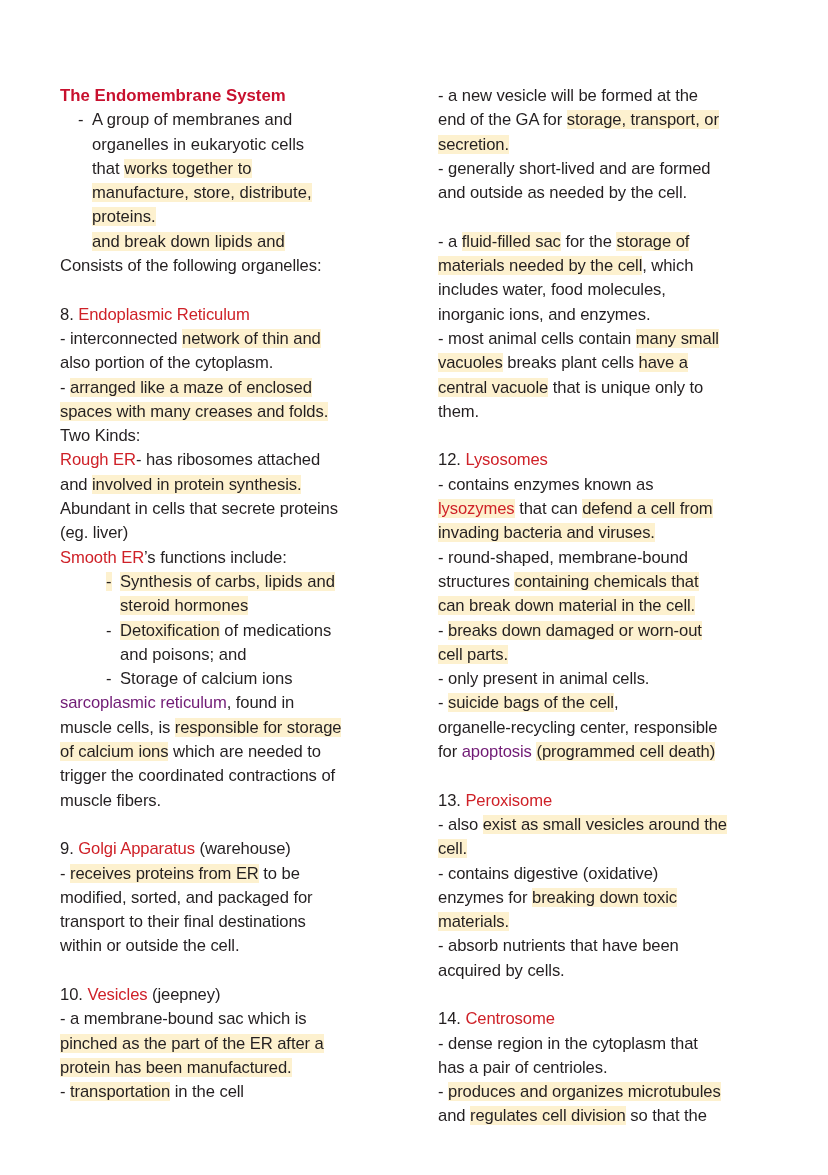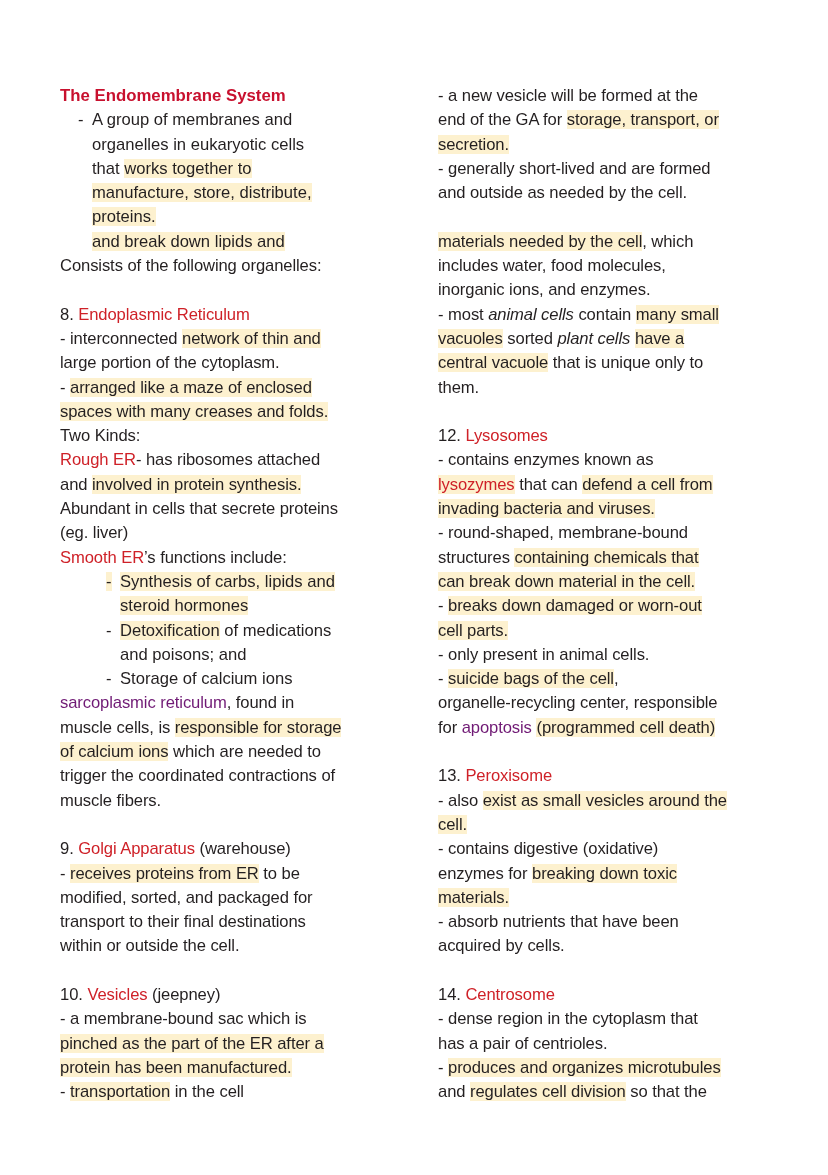--- a/index.html
+++ b/index.html
@@ -71,21 +71,20 @@
   .hl {
     background-color: #fdf1cf;
     border-radius: 0;
     box-decoration-break: clone;
     -webkit-box-decoration-break: clone;
   }
   .red {
     color: #cf2128;
   }
   .it {
-    font-style: italic;
   }
   .redit {
     color: #701a75;
   }
 </style>
 </head>
 <body>
 
 <div id="page">
   <div id="columns">
@@ -118,21 +117,21 @@
         <span class="dash"></span>
         <span class="btext"><span class="hl">and break down lipids and</span></span>
       </div>
 
       <div class="para">Consists of the following organelles:</div>
 
       <div class="blankline"></div>
 
       <div class="para"><span>8.</span> <span class="red">Endoplasmic Reticulum</span></div>
       <div class="para"><span>- interconnected </span><span class="hl">network of thin and</span></div>
-      <div class="para">large portion of the cytoplasm.</div>
+      <div class="para">also portion of the cytoplasm.</div>
       <div class="para"><span>- </span><span class="hl">arranged like a maze of enclosed</span></div>
       <div class="para"><span class="hl">spaces with many creases and folds.</span></div>
       <div class="para">Two Kinds:</div>
       <div class="para"><span class="red">Rough ER</span><span>- has ribosomes attached</span></div>
       <div class="para"><span>and </span><span class="hl">involved in protein synthesis.</span></div>
       <div class="para">Abundant in cells that secrete proteins</div>
       <div class="para">(eg. liver)</div>
       <div class="para"><span class="red">Smooth ER</span><span>’s functions include:</span></div>
 
       <div class="bullet lvl2">
@@ -183,25 +182,26 @@
     <div class="column">
 
       <div class="para">- a new vesicle will be formed at the</div>
       <div class="para"><span>end of the GA for </span><span class="hl">storage, transport, or</span></div>
       <div class="para"><span class="hl">secretion.</span></div>
       <div class="para">- generally short-lived and are formed</div>
       <div class="para">and outside as needed by the cell.</div>
 
       <div class="blankline"></div>
 
+      <div class="para"><span>- a </span><span class="hl">fluid-filled sac</span><span> for the </span><span class="hl">storage of</span></div>
       <div class="para"><span class="hl">materials needed by the cell</span><span>, which</span></div>
       <div class="para">includes water, food molecules,</div>
       <div class="para">inorganic ions, and enzymes.</div>
       <div class="para"><span>- most </span><span class="it">animal cells</span><span> contain </span><span class="hl">many small</span></div>
-      <div class="para"><span class="hl">vacuoles</span><span> sorted </span><span class="it">plant cells</span><span> </span><span class="hl">have a</span></div>
+      <div class="para"><span class="hl">vacuoles</span><span> breaks </span><span class="it">plant cells</span><span> </span><span class="hl">have a</span></div>
       <div class="para"><span class="hl">central vacuole</span><span> that is unique only to</span></div>
       <div class="para">them.</div>
 
       <div class="blankline"></div>
 
       <div class="para"><span>12.</span> <span class="red">Lysosomes</span></div>
       <div class="para">- contains enzymes known as</div>
       <div class="para"><span class="hl red">lysozymes</span><span> that can </span><span class="hl">defend a cell from</span></div>
       <div class="para"><span class="hl">invading bacteria and viruses.</span></div>
       <div class="para">- round-shaped, membrane-bound</div>

